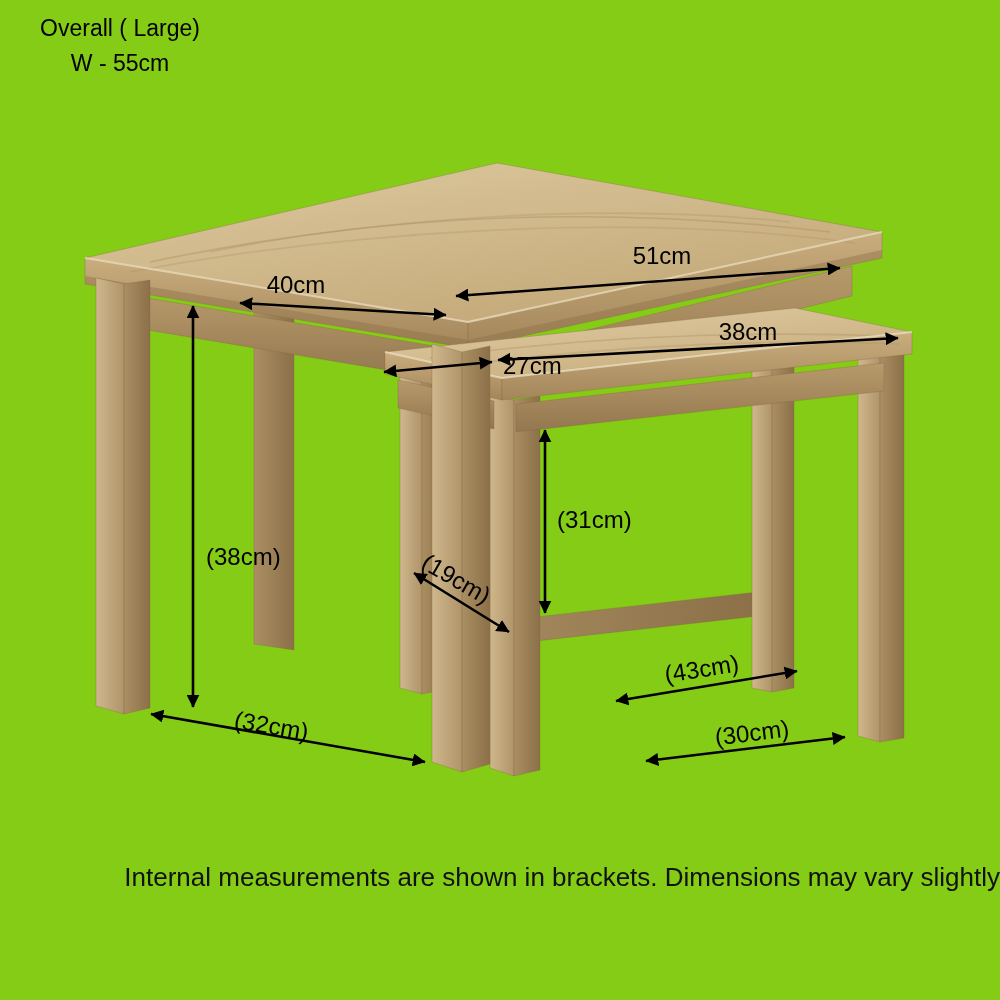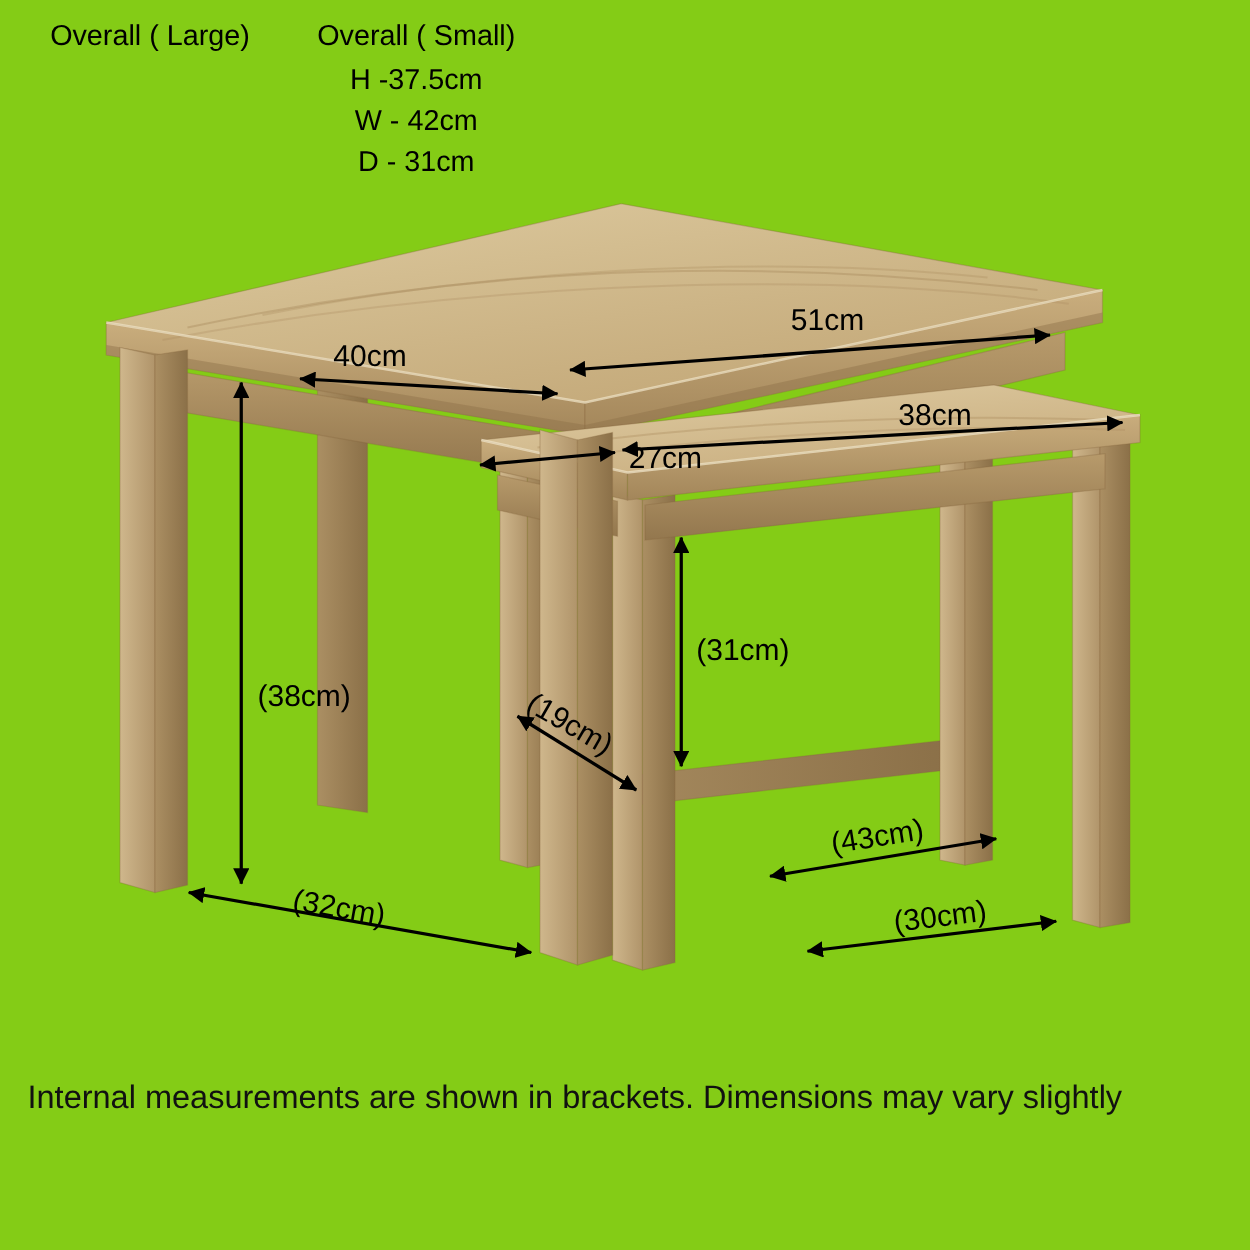--- a/index.html
+++ b/index.html
@@ -2,41 +2,36 @@
 <html><head>
 <meta charset="utf-8">
 <style>
   html,body{margin:0;padding:0;background:#ffffff;}
   .page{position:relative;width:1000px;height:1000px;background:#84cc16;overflow:hidden;
         font-family:"Liberation Sans",sans-serif;color:#000;}
   .spec{position:absolute;text-align:center;font-size:23px;line-height:33px;}
   .spec .t{margin-bottom:2px;}
   .spec-large{left:28px;top:12px;width:184px;}
   .spec-small{left:238px;top:12px;width:190px;}
-  .footer{position:absolute;left:0;right:0;top:858px;text-align:left;
+  .footer{position:absolute;left:0;right:0;top:858px;text-align:right;
           font-size:26px;line-height:38px;color:#111;padding-left:22px;}
   svg.diagram{position:absolute;left:0;top:0;}
   .wood{stroke:#86683f;stroke-opacity:.32;stroke-width:1;}
   .grain{fill:none;stroke:#a88a5c;stroke-width:1.6;}
   .dimline{stroke:#000;stroke-width:2.6;}
   .dimtxt{font-family:"Liberation Sans",sans-serif;font-size:24px;fill:#000;}
 </style>
 </head>
 <body>
 
 <div class="page">
 
   <div class="spec spec-large">
     <div class="t">Overall ( Large)</div>
-  </div>
-  <div class="spec spec-small">
-    <div class="t">Overall ( Small)</div>
-    <div>H -37.5cm</div>
-    <div>W - 42cm</div>
-    <div>D - 31cm</div>
+    <div>W - 55cm</div>
   </div>
 
   <svg class="diagram" width="1000" height="1000" viewBox="0 0 1000 1000" xmlns="http://www.w3.org/2000/svg">
     <defs>
       <linearGradient id="gTopL" x1="0" y1="0" x2="0.7" y2="1">
         <stop offset="0" stop-color="#ddca9f"></stop>
           <stop offset="1" stop-color="#c3a878"></stop>
       </linearGradient>
       <linearGradient id="gTopS" x1="0" y1="0" x2="0.7" y2="1">
         <stop offset="0" stop-color="#e0cda4"></stop>

